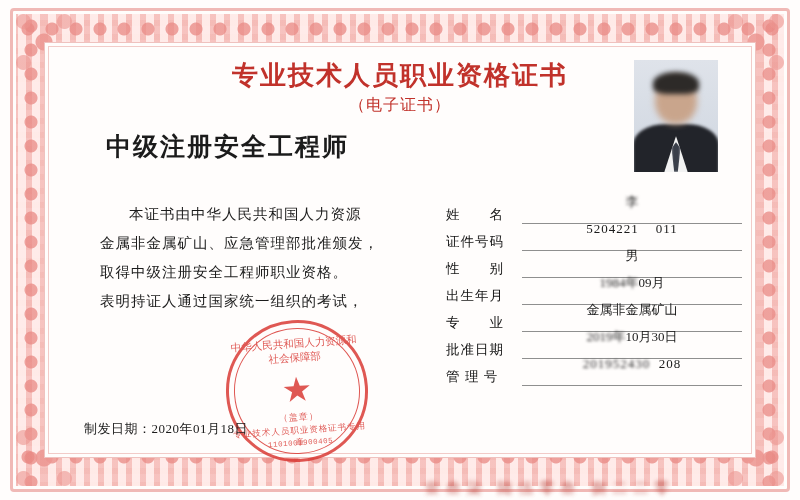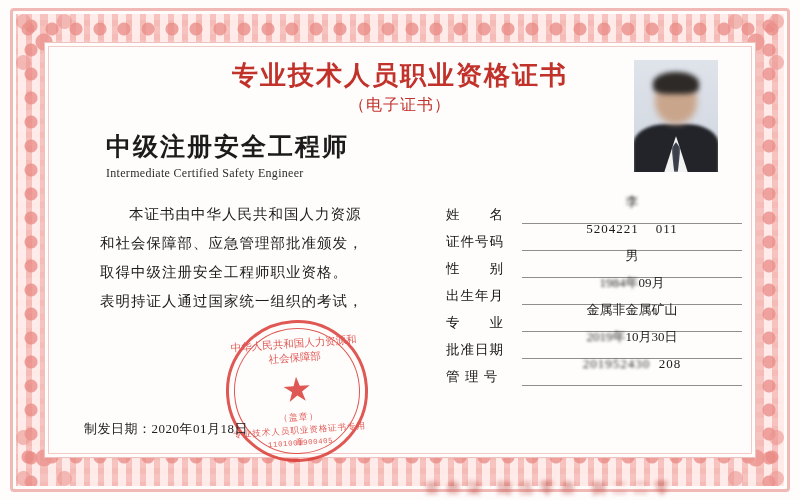--- a/index.html
+++ b/index.html
@@ -363,25 +363,24 @@
   <div class="inner-line"></div>
 
   <div class="content">
 
     <div class="titles">
       <div class="title-sub">专业技术人员职业资格证书</div>
       <div class="title-paren">（电子证书）</div>
     </div>
 
     <div class="cert-name">中级注册安全工程师</div>
-    <div class="cert-name-en">Intermediate Certified Safety Engineer</div>
 
     <div class="body-block">
       <div class="body-line indent">本证书由中华人民共和国人力资源</div>
-      <div class="body-line">和社会保障部、应急管理部批准颁发，</div>
+      <div class="body-line">金属非金属矿山、应急管理部批准颁发，</div>
       <div class="body-line">取得中级注册安全工程师职业资格。</div>
       <div class="body-line">表明持证人通过国家统一组织的考试，</div>
     </div>
 
     <div class="photo">
       <div class="body-sh"></div>
       <div class="head"></div>
       <div class="hair"></div>
       <div class="shirt"></div>
       <div class="tie"></div>

